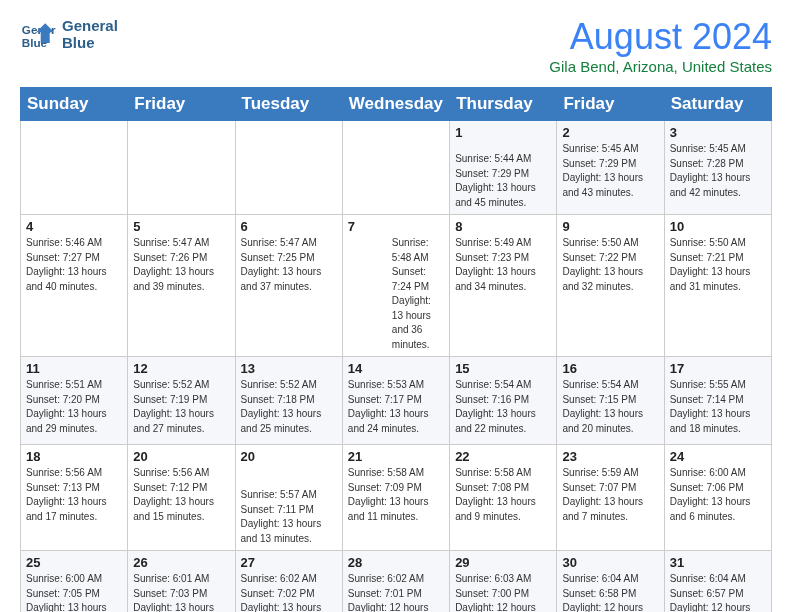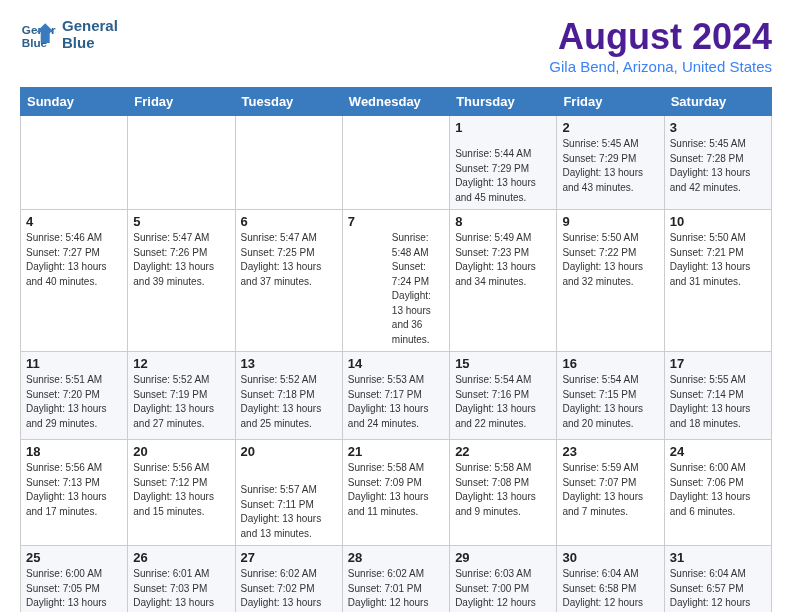--- a/index.html
+++ b/index.html
@@ -23,36 +23,36 @@
     }
     .logo-icon {
       width: 36px;
       height: 36px;
     }
     .title-area {
       text-align: right;
     }
     .month-title {
       font-size: 36px;
-      font-weight: bold;
-      color: #4c1d95;
+      font-weight: normal;
+      color: #3b82f6;
     }
     .location-title {
       font-size: 15px;
-      color: #3b82f6;
+      color: #15803d;
     }
     table {
       width: 100%;
       border-collapse: collapse;
       table-layout: fixed;
     }
     thead th {
       background-color: #3a7abf;
       color: #fff;
-      font-size: 13px;
+      font-size: 17px;
       font-weight: bold;
       padding: 6px 6px;
       text-align: left;
       border: 1px solid #3a7abf;
     }
     tbody td {
       vertical-align: top;
       border: 1px solid #ccc;
       padding: 4px 5px;
       font-size: 10.5px;

